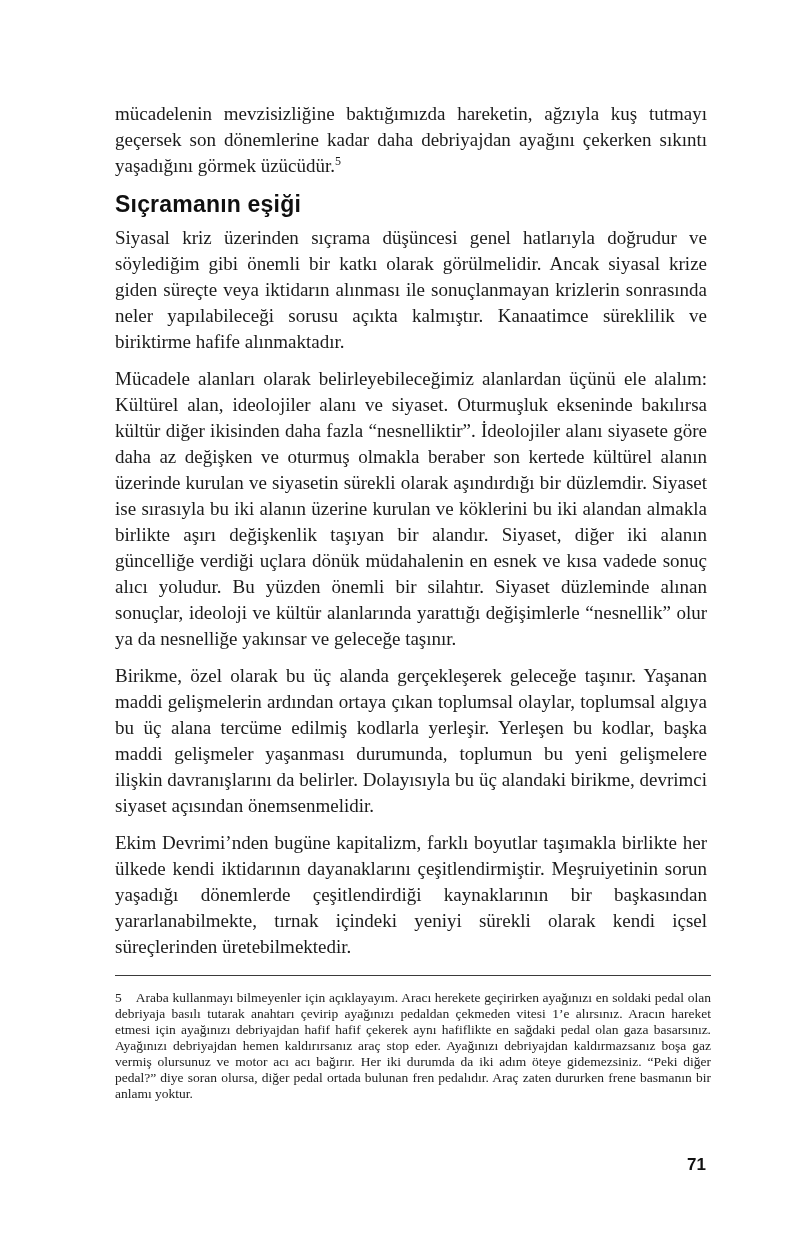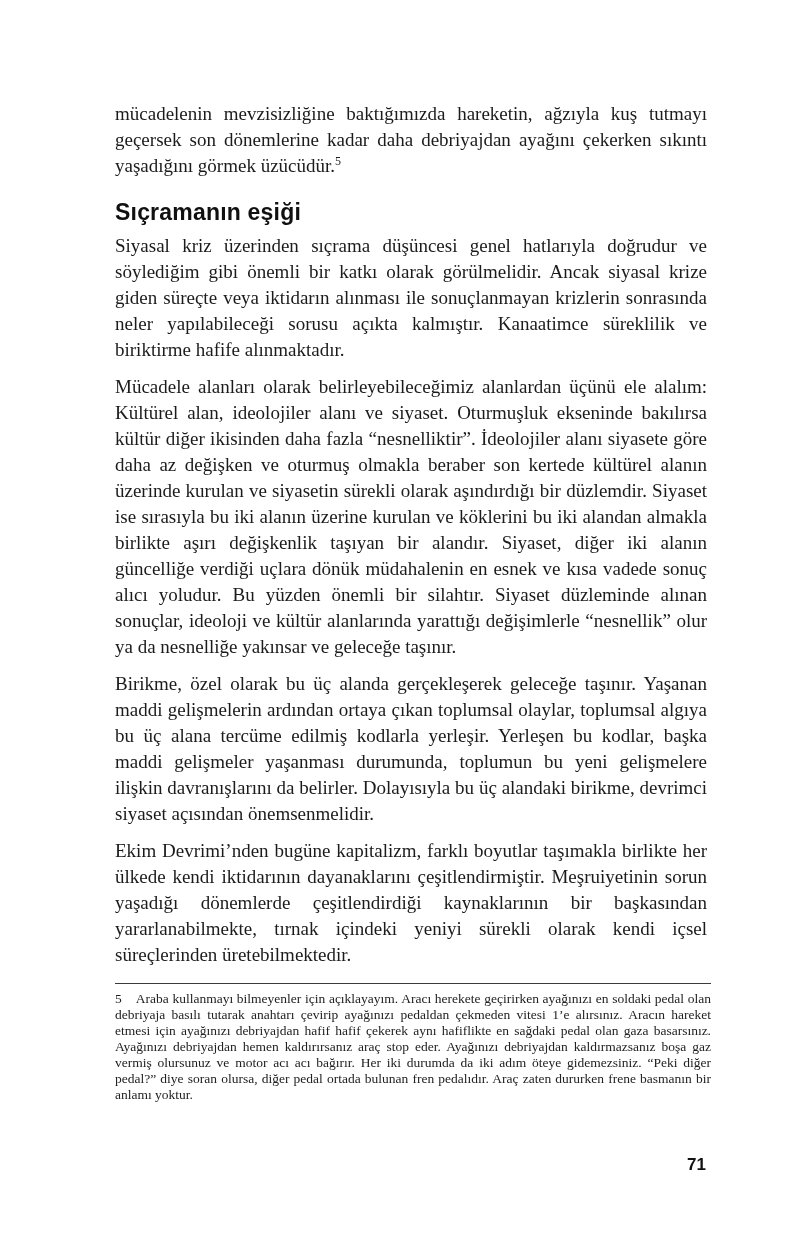--- a/index.html
+++ b/index.html
@@ -33,27 +33,27 @@
     font-size: 12px;
     line-height: 0;
     vertical-align: super;
   }
   .section-heading {
     font-family: "Liberation Sans", sans-serif;
     font-weight: 700;
     font-size: 23px;
     line-height: 27px;
     color: #101010;
-    margin: 20px 0 7px 0;
+    margin: 12px 0 7px 0;
     letter-spacing: 0.2px;
   }
   .footnote-block {
     margin-top: 15px;
     border-top: 1.5px solid #3a3a3a;
-    padding-top: 7px;
+    padding-top: 14px;
     font-size: 13.5px;
     line-height: 16px;
     text-align: justify;
     color: #222222;
   }
   .footnote-number {
     display: inline-block;
     margin-right: 14px;
   }
   .page-number {

